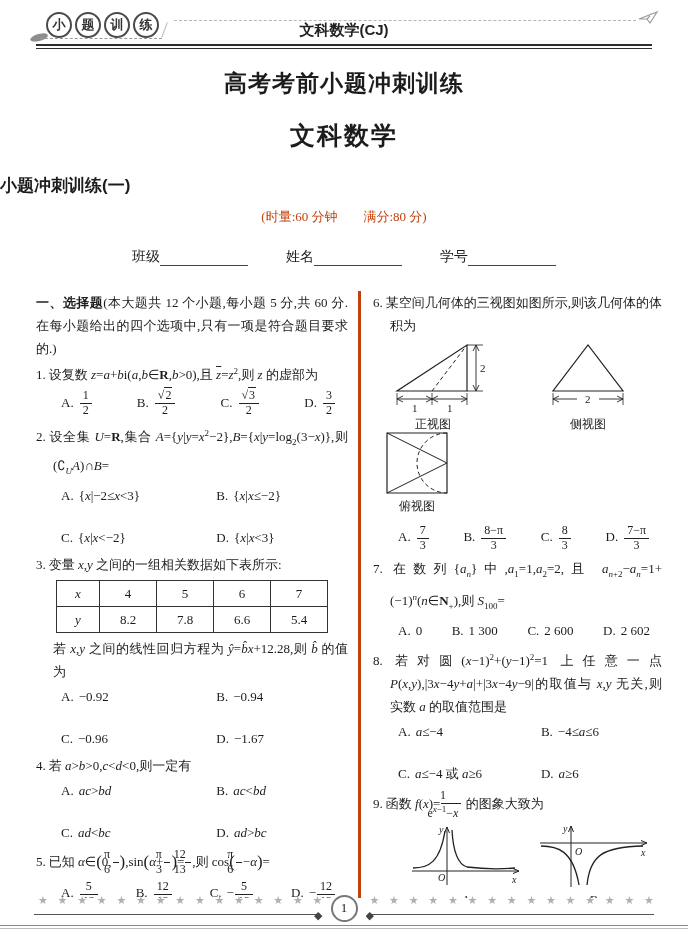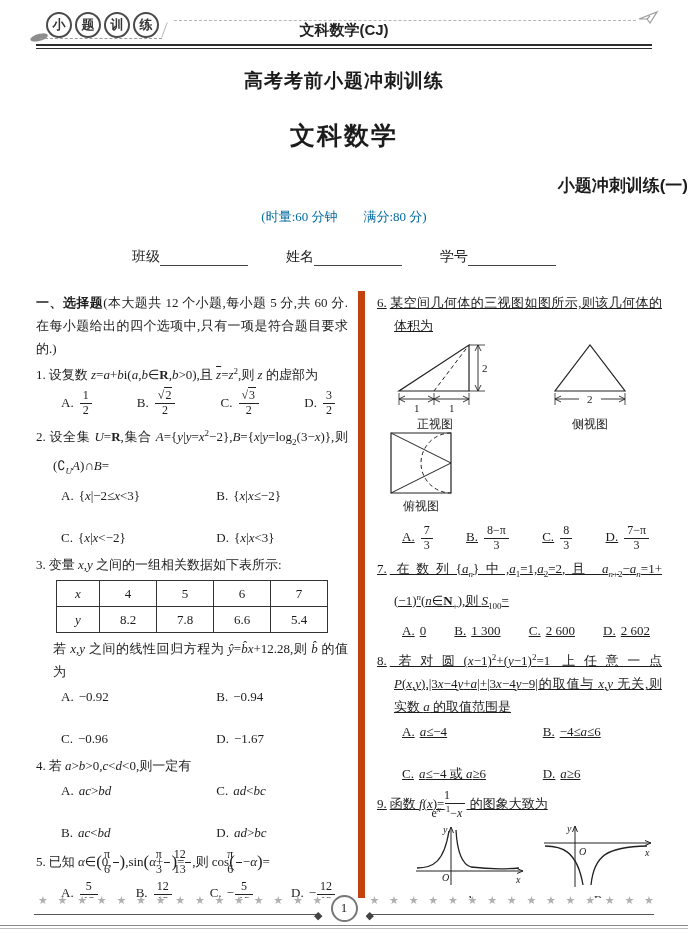--- a/index.html
+++ b/index.html
@@ -16,32 +16,32 @@
   .dash-logo{position:absolute;left:4px;top:30px;width:122px;border-top:1px dashed #9a9a9a;}
   .dash-slash{position:absolute;left:128px;top:14px;width:1px;height:16px;background:#bbb;transform:rotate(20deg);}
   .dash-long{position:absolute;left:138px;right:16px;top:12px;border-top:1px dashed #b5b5b5;}
   .plane{position:absolute;right:-8px;top:2px;}
   .hdr-title{position:absolute;left:0;right:0;top:13px;text-align:center;
              font-family:"Liberation Sans",sans-serif;font-weight:bold;font-size:15px;color:#222;}
   .hdr-rule{position:absolute;top:44px;left:36px;right:36px;height:2px;
             border-top:2.5px solid #2e2e2e;border-bottom:1px solid #2e2e2e;}
   
   .t-main{position:absolute;top:68px;left:0;right:0;text-align:center;
-          font-family:"Liberation Sans",sans-serif;font-weight:bold;font-size:19px;letter-spacing:1px;}
+          font-family:"Liberation Sans",sans-serif;font-weight:bold;font-size:23px;letter-spacing:1px;}
   .t-subject{position:absolute;top:119px;left:0;right:0;text-align:center;
           font-family:"Liberation Sans",sans-serif;font-weight:bold;font-size:25px;letter-spacing:2px;}
-  .t-section{position:absolute;top:174px;left:0;right:0;text-align:right;
+  .t-section{position:absolute;top:174px;left:0;right:0;text-align:left;
           font-family:"Liberation Sans",sans-serif;font-weight:bold;font-size:17px;}
-  .t-meta{position:absolute;top:208px;left:0;right:0;text-align:center;font-size:13px;color:#0369a1;}
+  .t-meta{position:absolute;top:208px;left:0;right:0;text-align:center;font-size:13px;color:#c2410c;}
   .fields{position:absolute;top:248px;left:0;right:0;display:flex;justify-content:center;gap:38px;font-size:14px;}
   .blank{display:inline-block;width:88px;border-bottom:1px solid #444;height:14px;vertical-align:bottom;}
   
   .cols{position:absolute;top:291px;left:36px;right:26px;bottom:36px;display:flex;}
-  .col-l{width:312px;padding-right:10px;border-right:7px solid #c2410c;overflow:hidden;}
-  .col-r{flex:1;padding-left:12px;overflow:hidden;text-decoration:underline;}
+  .col-l{width:312px;padding-right:10px;border-right:3px solid #c2410c;overflow:hidden;}
+  .col-r{flex:1;padding-left:12px;overflow:hidden;}
   .intro,.stem,.stem2{font-size:13px;line-height:23px;text-align:justify;}
   .stem{padding-left:17px;text-indent:-17px;}
   .stem2{padding-left:17px;}
   .qno{margin-right:3px;}
   .opts{font-size:13px;line-height:22px;padding-left:25px;margin:3px 0 4px 0;}
   .o4{display:flex;justify-content:space-between;align-items:center;padding-right:12px;}
   .o2{display:grid;grid-template-columns:1.18fr 1fr;row-gap:20px;}
   .opt .ok{margin-right:5px;}
   i{font-style:italic;}
   sup{font-size:9px;} sub{font-size:9px;}
@@ -166,22 +166,22 @@
           <span class="opt"><span class="ok">B.</span><span>−0.94</span></span>
           <span class="opt"><span class="ok">C.</span><span>−0.96</span></span>
           <span class="opt"><span class="ok">D.</span><span>−1.67</span></span>
         </div>
       </div>
 
       <div class="q">
         <div class="stem"><span class="qno">4.</span><span>若 <i>a</i>&gt;<i>b</i>&gt;0,<i>c</i>&lt;<i>d</i>&lt;0,则一定有</span></div>
         <div class="opts o2">
           <span class="opt"><span class="ok">A.</span><span><i>ac</i>&gt;<i>bd</i></span></span>
+          <span class="opt"><span class="ok">B.</span><span><i>ac</i>&lt;<i>bd</i></span></span>
           <span class="opt"><span class="ok">C.</span><span><i>ad</i>&lt;<i>bc</i></span></span>
-          <span class="opt"><span class="ok">B.</span><span><i>ac</i>&lt;<i>bd</i></span></span>
           <span class="opt"><span class="ok">D.</span><span><i>ad</i>&gt;<i>bc</i></span></span>
         </div>
       </div>
 
       <div class="q">
         <div class="stem"><span class="qno">5.</span><span>已知 <i>α</i>∈<span class="lp">(</span>0,<span class="fr"><span class="n">π</span><span class="d">6</span></span><span class="lp">)</span>,sin<span class="lp">(</span><i>α</i>+<span class="fr"><span class="n">π</span><span class="d">3</span></span><span class="lp">)</span>=<span class="fr"><span class="n">12</span><span class="d">13</span></span>,则 cos<span class="lp">(</span><span class="fr"><span class="n">π</span><span class="d">6</span></span>−<i>α</i><span class="lp">)</span>=</span></div>
         <div class="opts o4">
           <span class="opt"><span class="ok">A.</span><span><span class="fr"><span class="n">5</span><span class="d">12</span></span></span></span>
           <span class="opt"><span class="ok">B.</span><span><span class="fr"><span class="n">12</span><span class="d">13</span></span></span></span>
           <span class="opt"><span class="ok">C.</span><span>−<span class="fr"><span class="n">5</span><span class="d">13</span></span></span></span>

